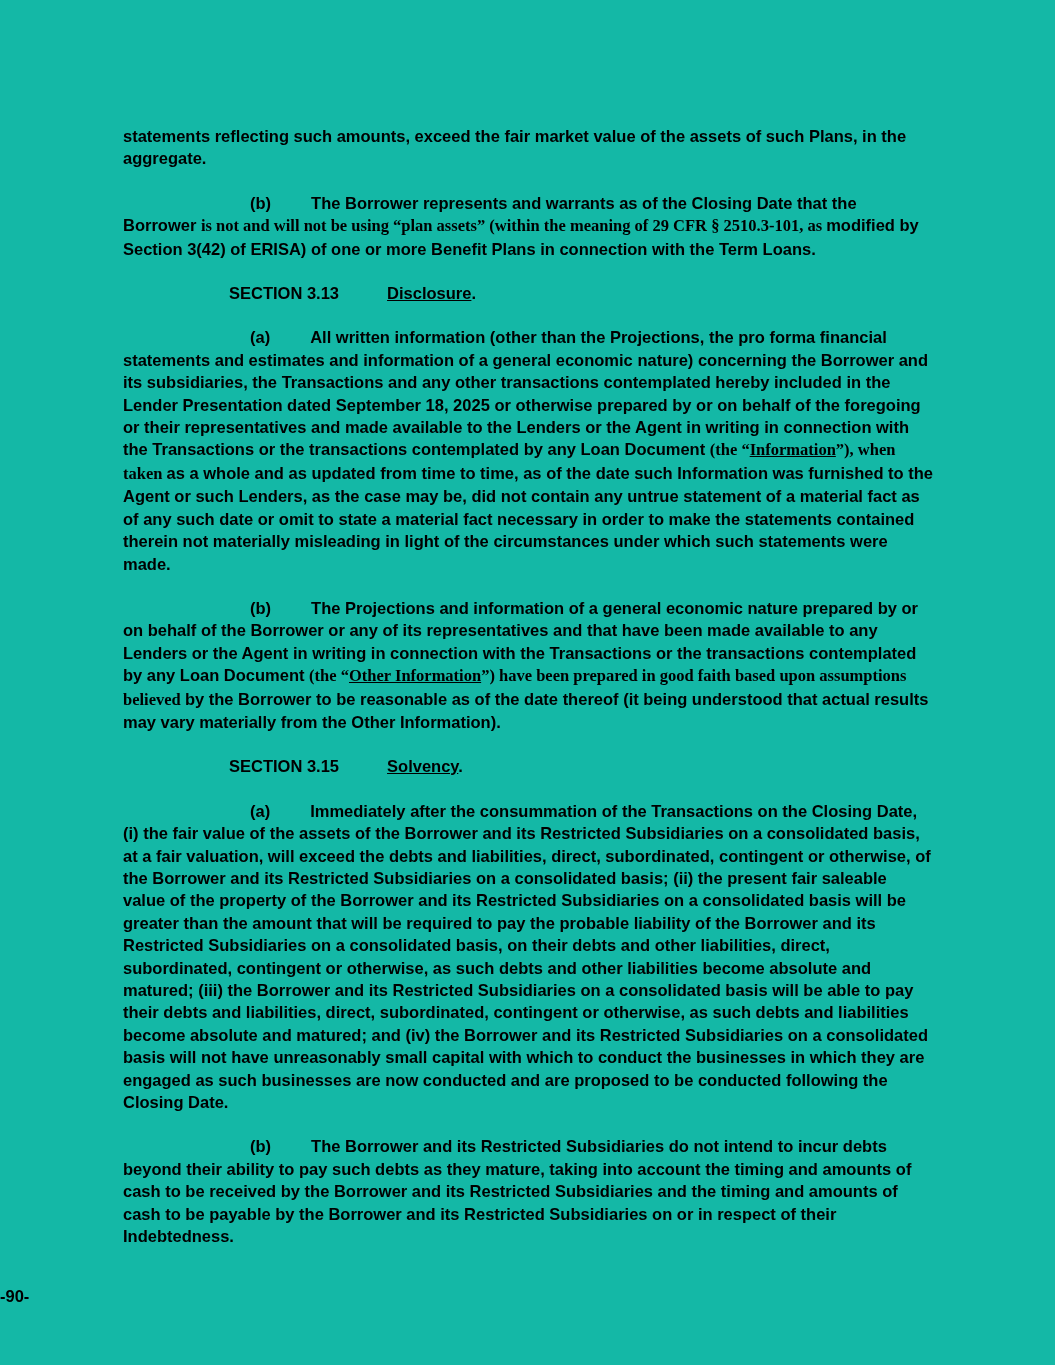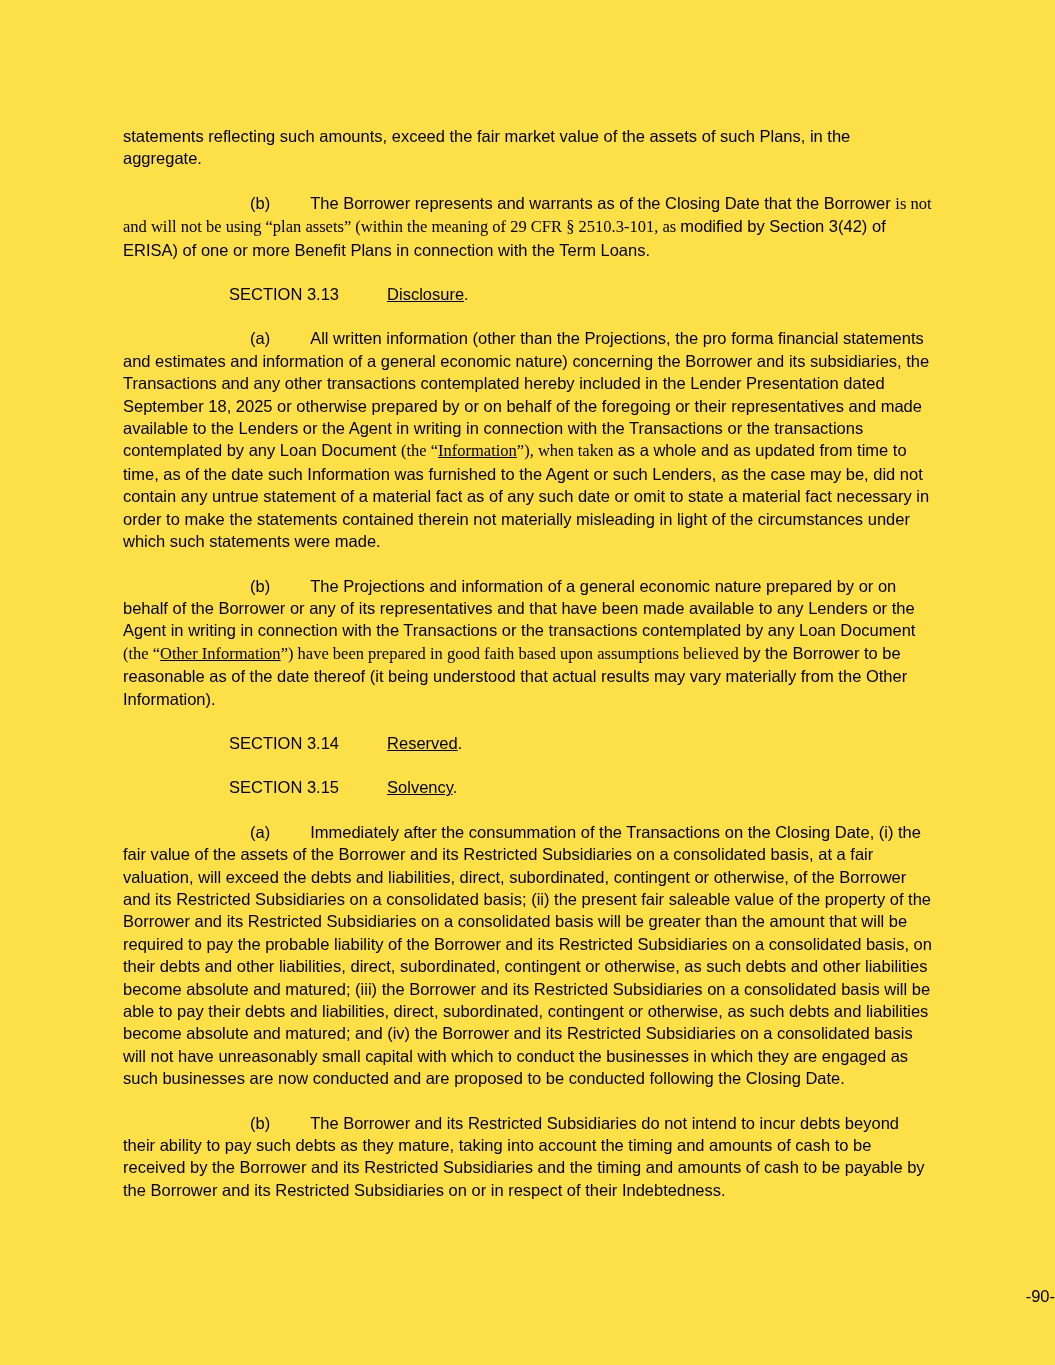--- a/index.html
+++ b/index.html
@@ -9,21 +9,22 @@
     height: 1365px;
     position: relative;
     font-family: "Liberation Sans", sans-serif;
     font-size: 16.5px;
     color: #000000;
     overflow: hidden;
   }
   .page {
     position: absolute;
     inset: 0;
-    background: #fde047;
+    background: #14b8a6;
+    font-weight: bold;
   }
   .doc-body {
     position: absolute;
     left: 123px;
     top: 125px;
     width: 810px;
   }
   .para {
     line-height: 22.4px;
     margin-bottom: 22px;
@@ -33,33 +34,32 @@
   .para.cont { text-indent: 0; }
   .para.heading { margin-left: 106px; }
   .tab { display: inline-block; }
   .u { text-decoration: underline; }
   .serif { font-family: "Liberation Serif", serif; }
   .footer {
     position: absolute;
     left: 0;
     bottom: 58px;
     width: 100%;
-    text-align: right;
+    text-align: left;
     line-height: 22px;
   }
 </style>
 </head>
 <body>
 
 <div class="page">
   <div class="doc-body" id="doc-body">
       <p class="para cont"><span class="">statements reflecting such amounts, exceed the fair market value of the assets of such Plans, in the aggregate.</span></p>
       <p class="para body"><span class="">(b)</span><span class="tab" style="width: 40px;"></span><span class="">The Borrower represents and warrants as of the Closing Date that the Borrower </span><span class="serif">is not and will not be using “plan assets” (within the meaning of 29 CFR § 2510.3-101, as </span><span class="">modified by Section 3(42) of ERISA) of one or more Benefit Plans in connection with the Term Loans.</span></p>
       <p class="para heading"><span class="">SECTION 3.13</span><span class="tab" style="width: 48px;"></span><span class="u">Disclosure</span><span class="">.</span></p>
       <p class="para body"><span class="">(a)</span><span class="tab" style="width: 40px;"></span><span class="">All written information (other than the Projections, the pro forma financial statements and estimates and information of a general economic nature) concerning the Borrower and its subsidiaries, the Transactions and any other transactions contemplated hereby included in the Lender Presentation dated September 18, 2025 or otherwise prepared by or on behalf of the foregoing or their representatives and made available to the Lenders or the Agent in writing in connection with the Transactions or the transactions contemplated by any Loan Document </span><span class="serif">(the “</span><span class="u serif">Information</span><span class="serif">”), when taken </span><span class="">as a whole and as updated from time to time, as of the date such Information was furnished to the Agent or such Lenders, as the case may be, did not contain any untrue statement of a material fact as of any such date or omit to state a material fact necessary in order to make the statements contained therein not materially misleading in light of the circumstances under which such statements were made.</span></p>
       <p class="para body"><span class="">(b)</span><span class="tab" style="width: 40px;"></span><span class="">The Projections and information of a general economic nature prepared by or on behalf of the Borrower or any of its representatives and that have been made available to any Lenders or the Agent in writing in connection with the Transactions or the transactions contemplated by any Loan Document </span><span class="serif">(the “</span><span class="u serif">Other Information</span><span class="serif">”) have been prepared in good faith based upon assumptions believed </span><span class="">by the Borrower to be reasonable as of the date thereof (it being understood that actual results may vary materially from the Other Information).</span></p>
-      <p class="para heading"><span class="">SECTION 3.14</span><span class="tab" style="width: 48px;"></span><span class="u">Reserved</span><span class="">.</span></p>
       <p class="para heading"><span class="">SECTION 3.15</span><span class="tab" style="width: 48px;"></span><span class="u">Solvency</span><span class="">.</span></p>
       <p class="para body"><span class="">(a)</span><span class="tab" style="width: 40px;"></span><span class="">Immediately after the consummation of the Transactions on the Closing Date, (i) the fair value of the assets of the Borrower and its Restricted Subsidiaries on a consolidated basis, at a fair valuation, will exceed the debts and liabilities, direct, subordinated, contingent or otherwise, of the Borrower and its Restricted Subsidiaries on a consolidated basis; (ii) the present fair saleable value of the property of the Borrower and its Restricted Subsidiaries on a consolidated basis will be greater than the amount that will be required to pay the probable liability of the Borrower and its Restricted Subsidiaries on a consolidated basis, on their debts and other liabilities, direct, subordinated, contingent or otherwise, as such debts and other liabilities become absolute and matured; (iii) the Borrower and its Restricted Subsidiaries on a consolidated basis will be able to pay their debts and liabilities, direct, subordinated, contingent or otherwise, as such debts and liabilities become absolute and matured; and (iv) the Borrower and its Restricted Subsidiaries on a consolidated basis will not have unreasonably small capital with which to conduct the businesses in which they are engaged as such businesses are now conducted and are proposed to be conducted following the Closing Date.</span></p>
       <p class="para body"><span class="">(b)</span><span class="tab" style="width: 40px;"></span><span class="">The Borrower and its Restricted Subsidiaries do not intend to incur debts beyond their ability to pay such debts as they mature, taking into account the timing and amounts of cash to be received by the Borrower and its Restricted Subsidiaries and the timing and amounts of cash to be payable by the Borrower and its Restricted Subsidiaries on or in respect of their Indebtedness.</span></p>
     </div>
   <div class="footer">-90-</div>
 </div>
 
 </body></html>

